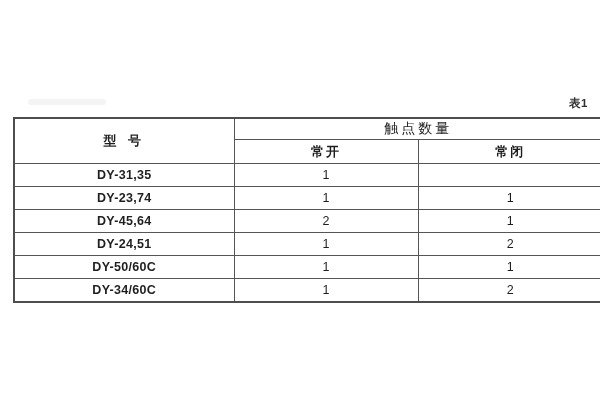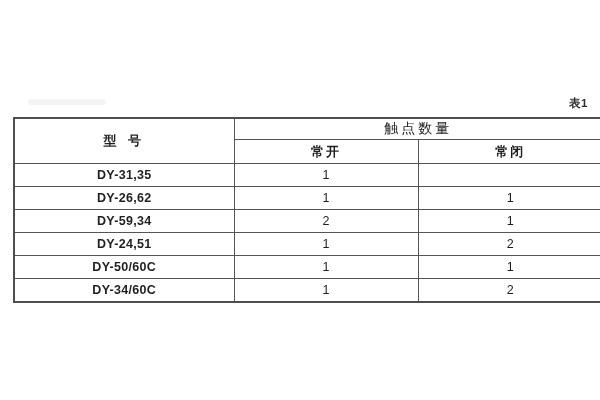--- a/index.html
+++ b/index.html
@@ -107,26 +107,26 @@
         <th class="sub-head">常开</th>
         <th class="sub-head">常闭</th>
       </tr>
 
       <tr class="data-row">
         <td class="model-cell">DY-31,35</td>
         <td class="num-cell">1</td>
         <td class="num-cell"></td>
       </tr>
       <tr class="data-row">
-        <td class="model-cell">DY-26,62</td>
+        <td class="model-cell">DY-23,74</td>
         <td class="num-cell">1</td>
         <td class="num-cell">1</td>
       </tr>
       <tr class="data-row">
-        <td class="model-cell">DY-59,34</td>
+        <td class="model-cell">DY-45,64</td>
         <td class="num-cell">2</td>
         <td class="num-cell">1</td>
       </tr>
       <tr class="data-row">
         <td class="model-cell">DY-24,51</td>
         <td class="num-cell">1</td>
         <td class="num-cell">2</td>
       </tr>
       <tr class="data-row">
         <td class="model-cell">DY-50/60C</td>

